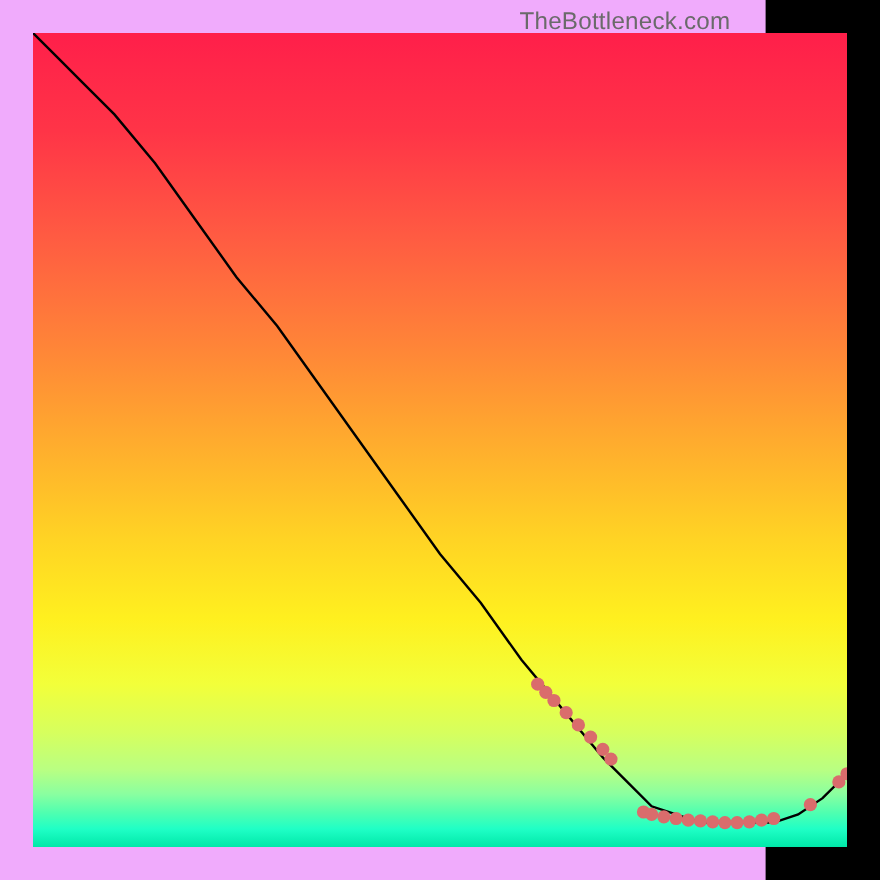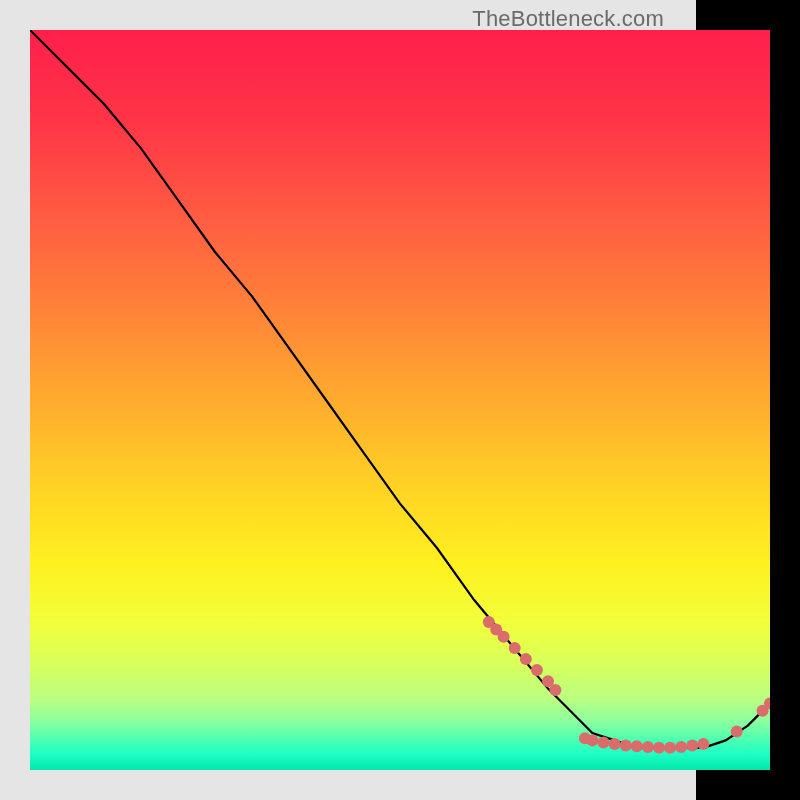--- a/index.html
+++ b/index.html
@@ -8,21 +8,21 @@
     width: 800px;
     height: 800px;
     background: #000;
     overflow: hidden;
     font-family: Arial, Helvetica, sans-serif;
   }
   .frame {
     position: relative;
     width: 696px;
     height: 800px;
-    background: #e5e5e5;
+    background: #f0abfc;
   }
   .plot-area {
     position: absolute;
     left: 30px;
     top: 30px;
     width: 740px;
     height: 740px;
     overflow: hidden;
   }
   .gradient-bg {

